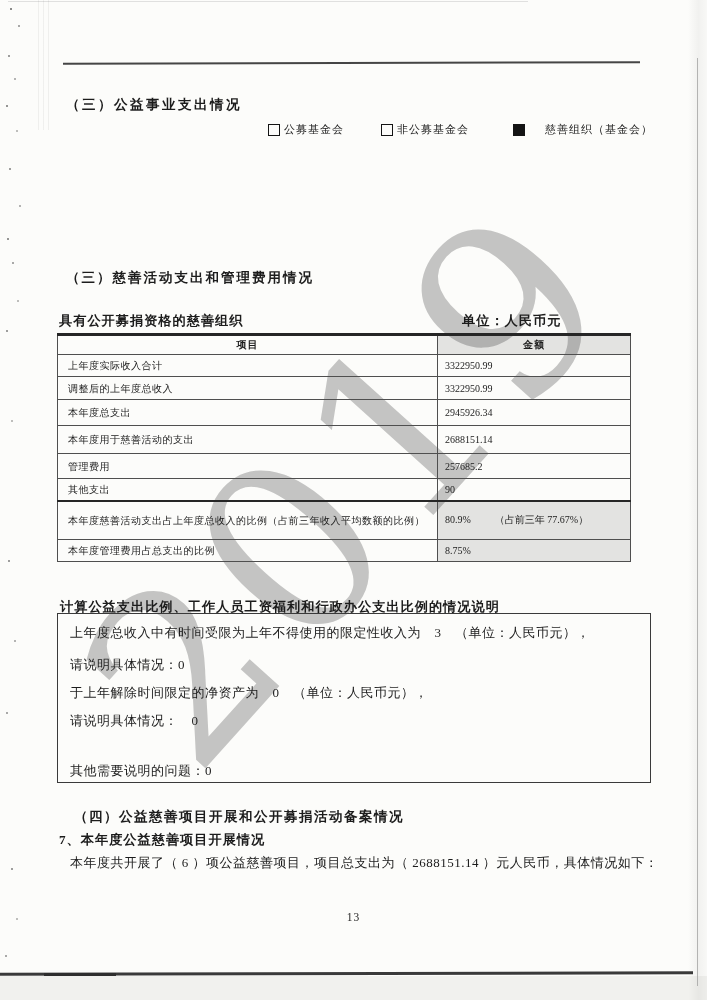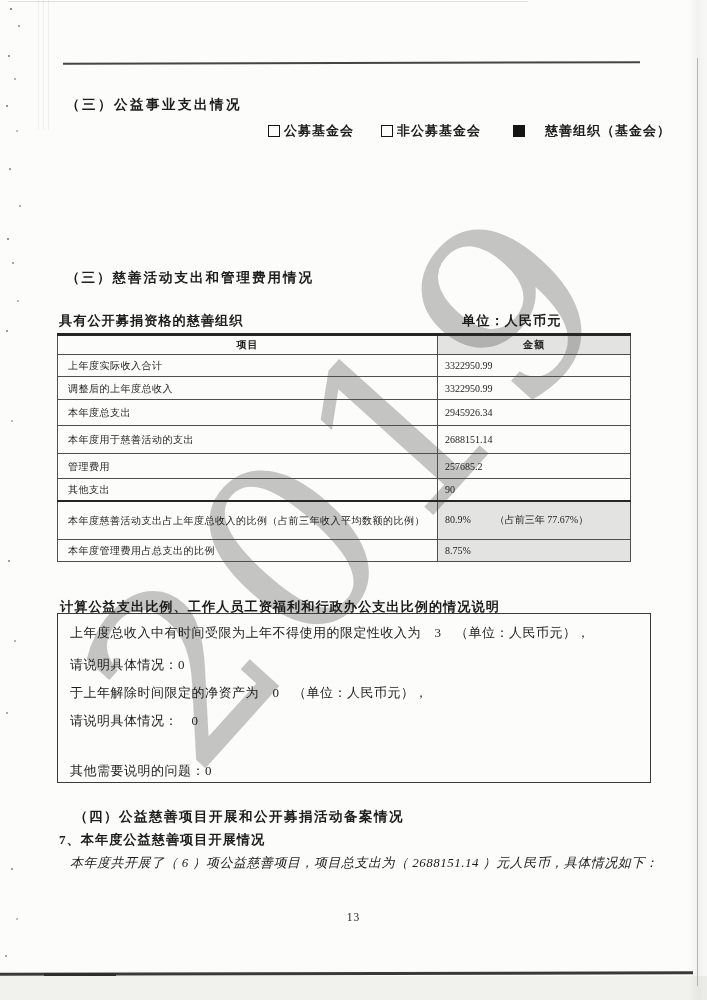--- a/index.html
+++ b/index.html
@@ -11,21 +11,21 @@
              display:flex;align-items:center;justify-content:center;
              transform:rotate(-48deg);font-family:"DejaVu Serif",serif;
              font-size:235px;letter-spacing:12px;color:rgba(112,112,112,0.40);
              white-space:nowrap;pointer-events:none;}
   
   .content{position:absolute;inset:0;z-index:2;}
   .h-sec{font-size:13.5px;font-weight:600;letter-spacing:2.5px;white-space:nowrap;}
   .h-sub{font-size:13.2px;font-weight:600;letter-spacing:1px;white-space:nowrap;}
   .body-txt{font-size:13px;letter-spacing:0.5px;white-space:nowrap;}
   .cbi{position:absolute;top:122px;display:flex;align-items:center;
-       font-size:13px;font-weight:700;letter-spacing:1px;white-space:nowrap;}
+       font-size:11px;font-weight:400;letter-spacing:1px;white-space:nowrap;}
   .sq{width:10px;height:10px;border:1.6px solid #141414;margin-right:4px;flex:0 0 auto;}
   .sq.filled{background:#141414;}
   
   .xtable{position:absolute;left:57px;top:333px;border-collapse:collapse;table-layout:fixed;
           width:573px;font-size:10px;
           border-top:3px solid #262626;border-bottom:1px solid #eab308;}
   .xtable td,.xtable th{border:1px solid #4f4f4f;font-weight:normal;padding:0;
           vertical-align:middle;overflow:visible;}
   .xtable th{text-align:center;font-weight:600;letter-spacing:1px;}
   .xtable td.item{text-align:left;padding:2px 6px 2px 10px;line-height:17px;letter-spacing:0.5px;}
@@ -144,21 +144,21 @@
     <div class="note-box">
       <div class="note-line" style="top:10px;">上年度总收入中有时间受限为上年不得使用的限定性收入为　3　（单位：人民币元），</div>
       <div class="note-line" style="top:42px;">请说明具体情况：0</div>
       <div class="note-line" style="top:70px;">于上年解除时间限定的净资产为　0　（单位：人民币元），</div>
       <div class="note-line" style="top:98px;">请说明具体情况：　0</div>
       <div class="note-line" style="top:148px;">其他需要说明的问题：0</div>
     </div>
 
     <div class="abs h-sec" style="left:74px;top:808px;letter-spacing:1.5px;">（四）公益慈善项目开展和公开募捐活动备案情况</div>
     <div class="abs h-sub" style="left:59px;top:831px;">7、本年度公益慈善项目开展情况</div>
-    <div class="abs body-txt" style="left:70px;top:854px;font-style:italic;">本年度共开展了（ 6 ）项公益慈善项目，项目总支出为（ 2688151.14 ）元人民币，具体情况如下：</div>
+    <div class="abs body-txt" style="left:70px;top:854px;">本年度共开展了（ 6 ）项公益慈善项目，项目总支出为（ 2688151.14 ）元人民币，具体情况如下：</div>
 
     <div class="pagenum">13</div>
   </div>
 
   <div class="artifact top-edge"></div>
   <div class="artifact top-rule"></div>
   <div class="artifact bottom-strip"></div>
   <div class="artifact bottom-line"></div>
   <div class="artifact bottom-blob"></div>
   <div class="artifact right-band"></div>

